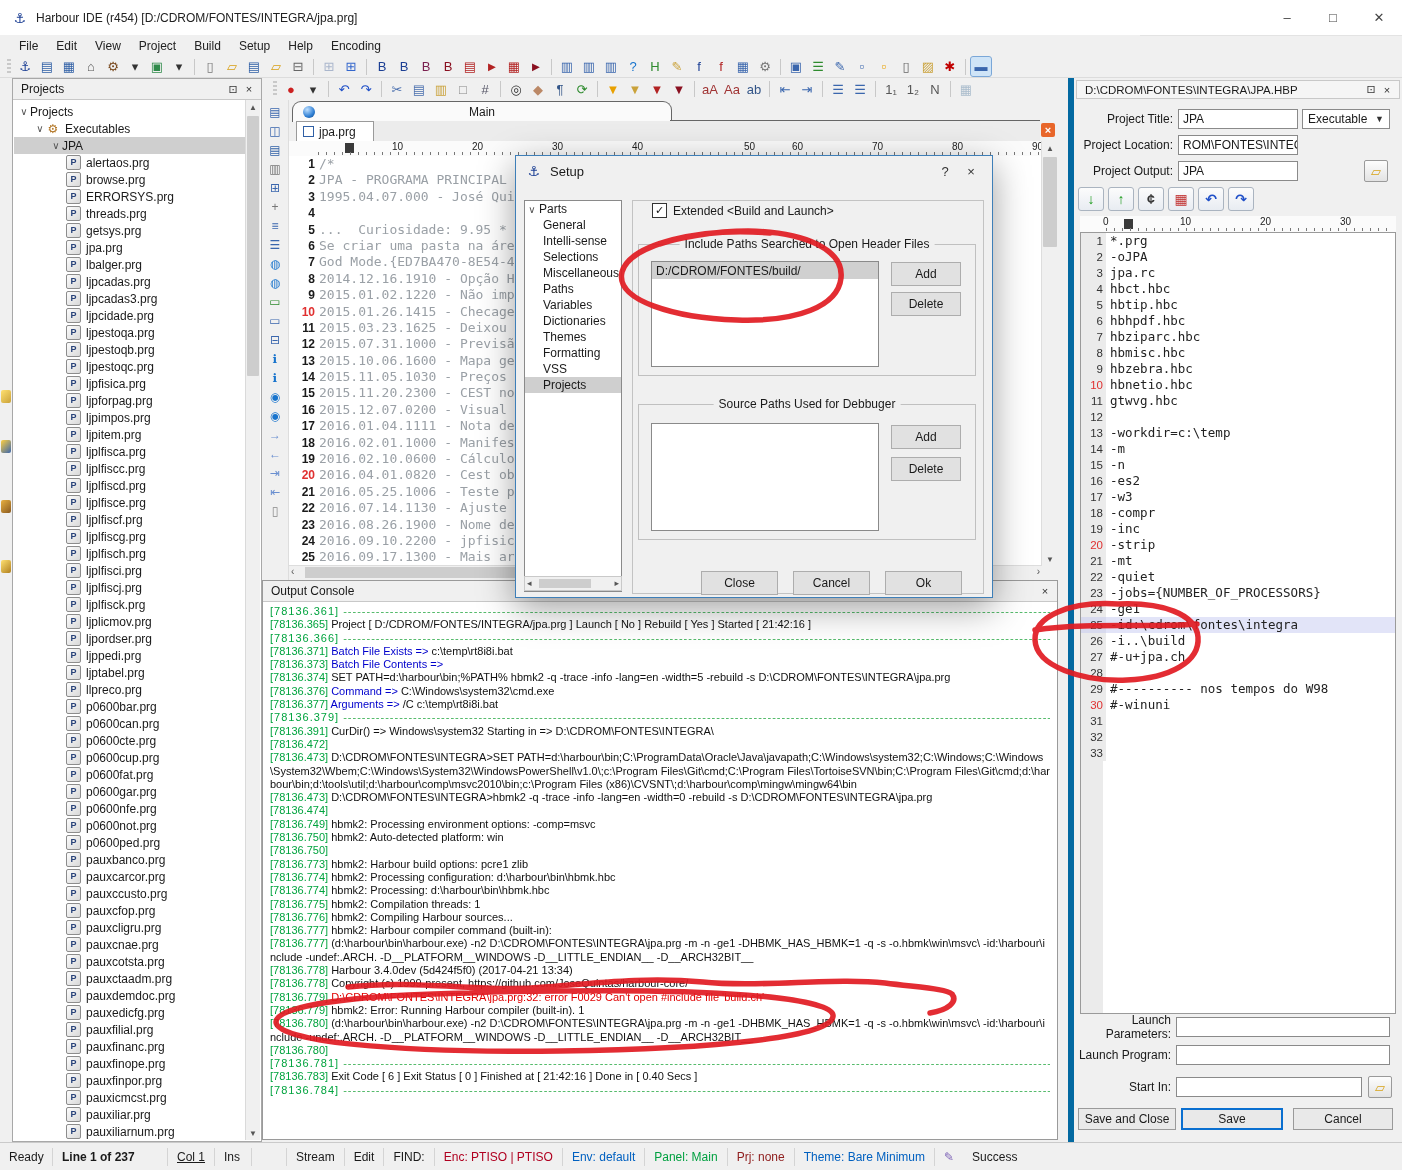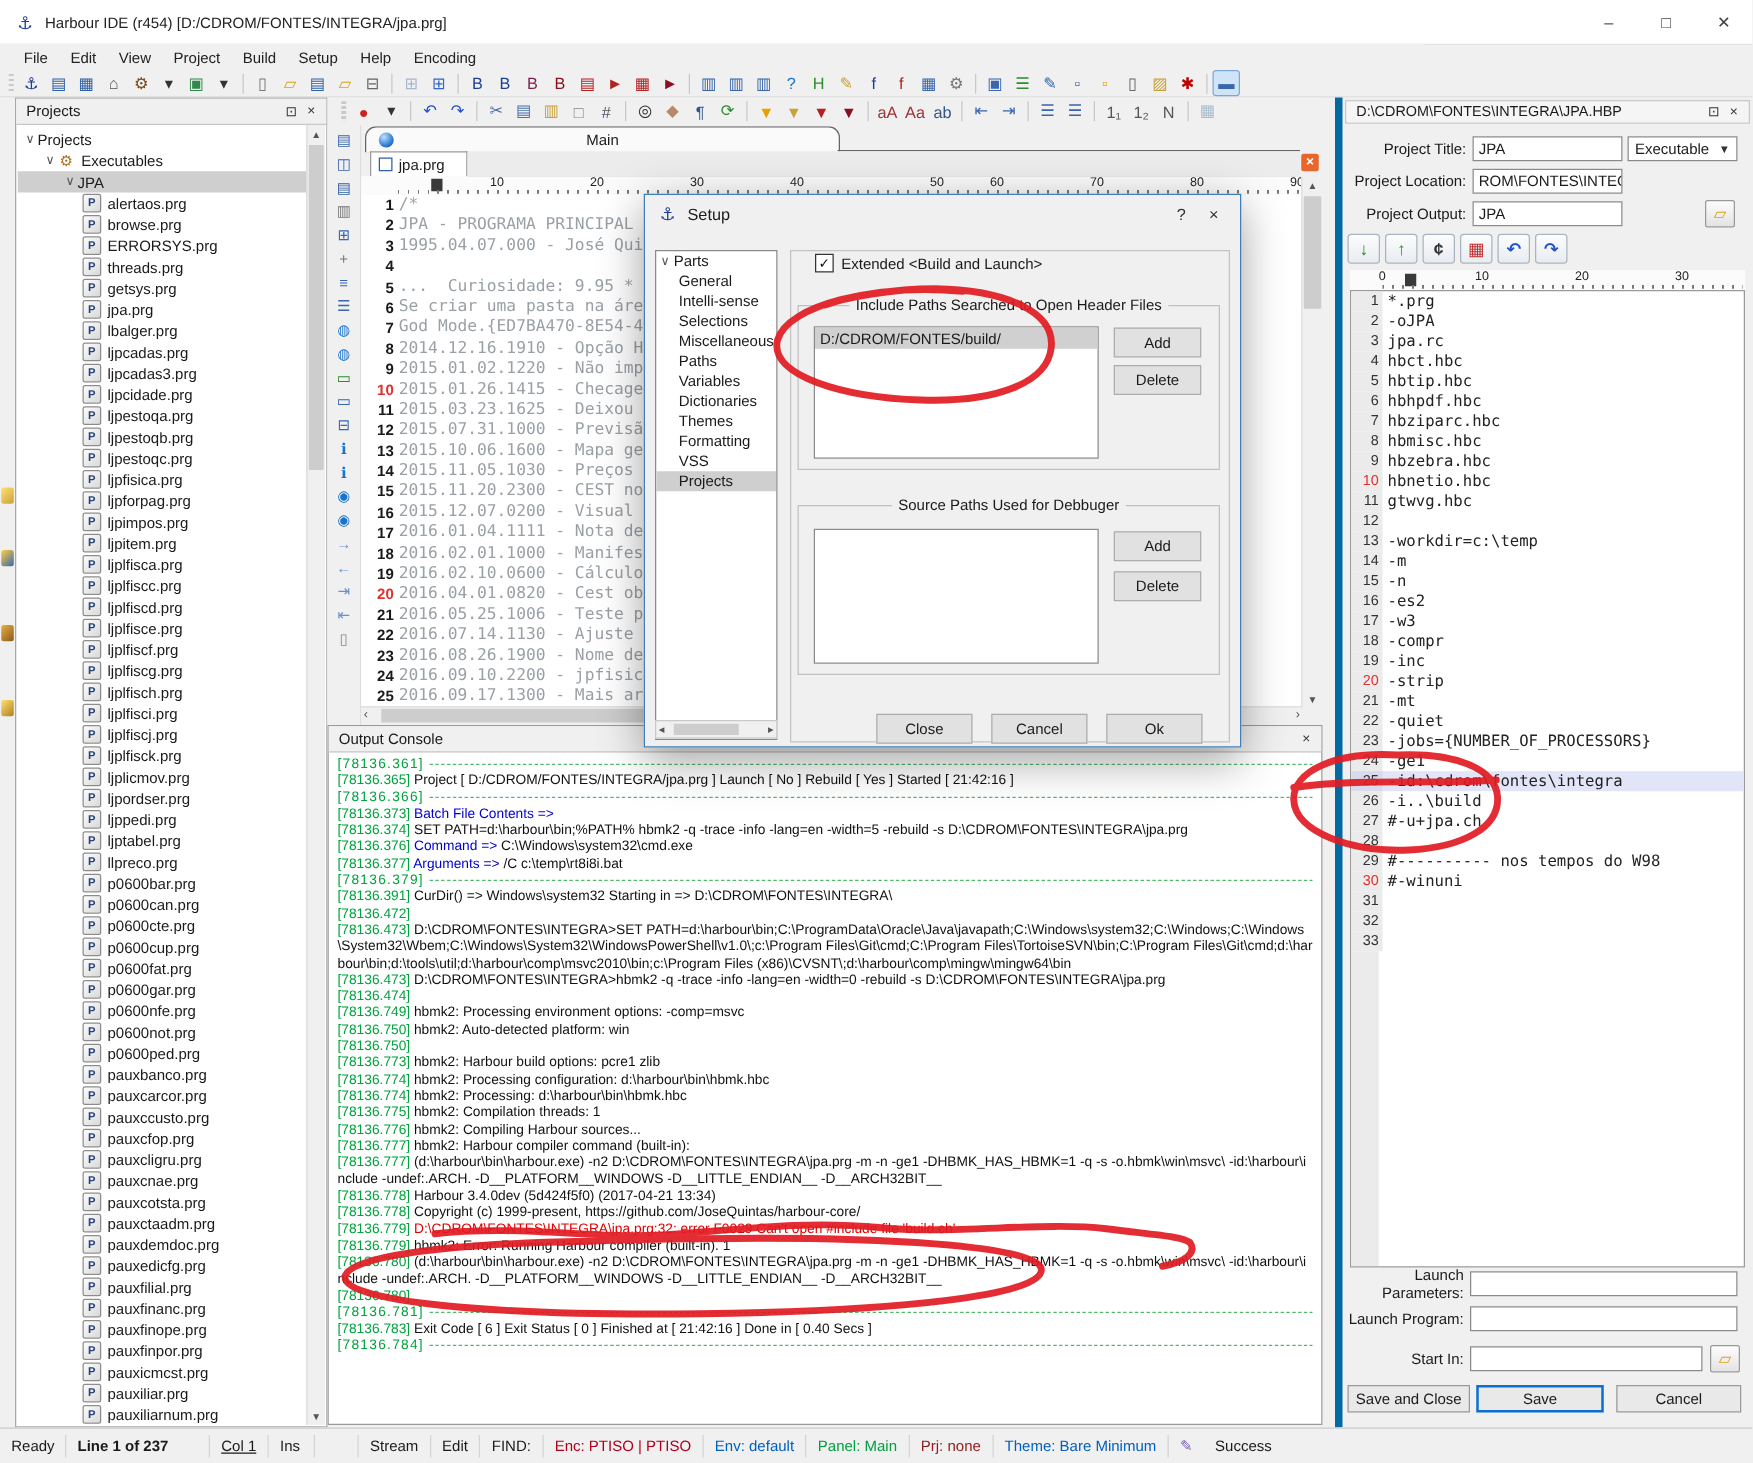--- a/index.html
+++ b/index.html
@@ -612,20 +612,21 @@
 <div class="abs console">
   <div class="pane-head">
     <span>Output Console</span>
     <span class="sp"></span>
     <span class="phbtn">×</span>
   </div>
   <div class="consbody" id="consbody">
       <div class="crule"><span class="cts">[78136.361] </span><span style="color: rgb(61, 177, 87);">----------------------------------------------------------------------------------------------------------------------------------------------------------------</span></div>
       <div class="cln"><span class="cts">[78136.365] </span><span class="cseg-k">Project [ D:/CDROM/FONTES/INTEGRA/jpa.prg ] Launch [ No ] Rebuild [ Yes ] Started [ 21:42:16 ]</span></div>
       <div class="crule"><span class="cts">[78136.366] </span><span style="color: rgb(61, 177, 87);">----------------------------------------------------------------------------------------------------------------------------------------------------------------</span></div>
+      <div class="cln"><span class="cts">[78136.371] </span><span class="cseg-b">Batch File Exists =&gt; </span><span class="cseg-k">c:\temp\rt8i8i.bat</span></div>
       <div class="cln"><span class="cts">[78136.373] </span><span class="cseg-b">Batch File Contents =&gt;</span></div>
       <div class="cln"><span class="cts">[78136.374] </span><span class="cseg-k">SET PATH=d:\harbour\bin;%PATH% hbmk2 -q -trace -info -lang=en -width=5 -rebuild -s D:\CDROM\FONTES\INTEGRA\jpa.prg</span></div>
       <div class="cln"><span class="cts">[78136.376] </span><span class="cseg-b">Command =&gt; </span><span class="cseg-k">C:\Windows\system32\cmd.exe</span></div>
       <div class="cln"><span class="cts">[78136.377] </span><span class="cseg-b">Arguments =&gt; </span><span class="cseg-k">/C c:\temp\rt8i8i.bat</span></div>
       <div class="crule"><span class="cts">[78136.379] </span><span style="color: rgb(61, 177, 87);">----------------------------------------------------------------------------------------------------------------------------------------------------------------</span></div>
       <div class="cln"><span class="cts">[78136.391] </span><span class="cseg-k">CurDir() =&gt; Windows\system32 Starting in =&gt; D:\CDROM\FONTES\INTEGRA\</span></div>
       <div class="cln"><span class="cts">[78136.472] </span></div>
       <div class="cln"><span class="cts">[78136.473] </span><span class="cseg-k">D:\CDROM\FONTES\INTEGRA&gt;SET PATH=d:\harbour\bin;C:\ProgramData\Oracle\Java\javapath;C:\Windows\system32;C:\Windows;C:\Windows\System32\Wbem;C:\Windows\System32\WindowsPowerShell\v1.0\;c:\Program Files\Git\cmd;C:\Program Files\TortoiseSVN\bin;C:\Program Files\Git\cmd;d:\harbour\bin;d:\tools\util;d:\harbour\comp\msvc2010\bin;c:\Program Files (x86)\CVSNT\;d:\harbour\comp\mingw\mingw64\bin</span></div>
       <div class="cln"><span class="cts">[78136.473] </span><span class="cseg-k">D:\CDROM\FONTES\INTEGRA&gt;hbmk2 -q -trace -info -lang=en -width=0 -rebuild -s D:\CDROM\FONTES\INTEGRA\jpa.prg</span></div>
       <div class="cln"><span class="cts">[78136.474] </span></div>

